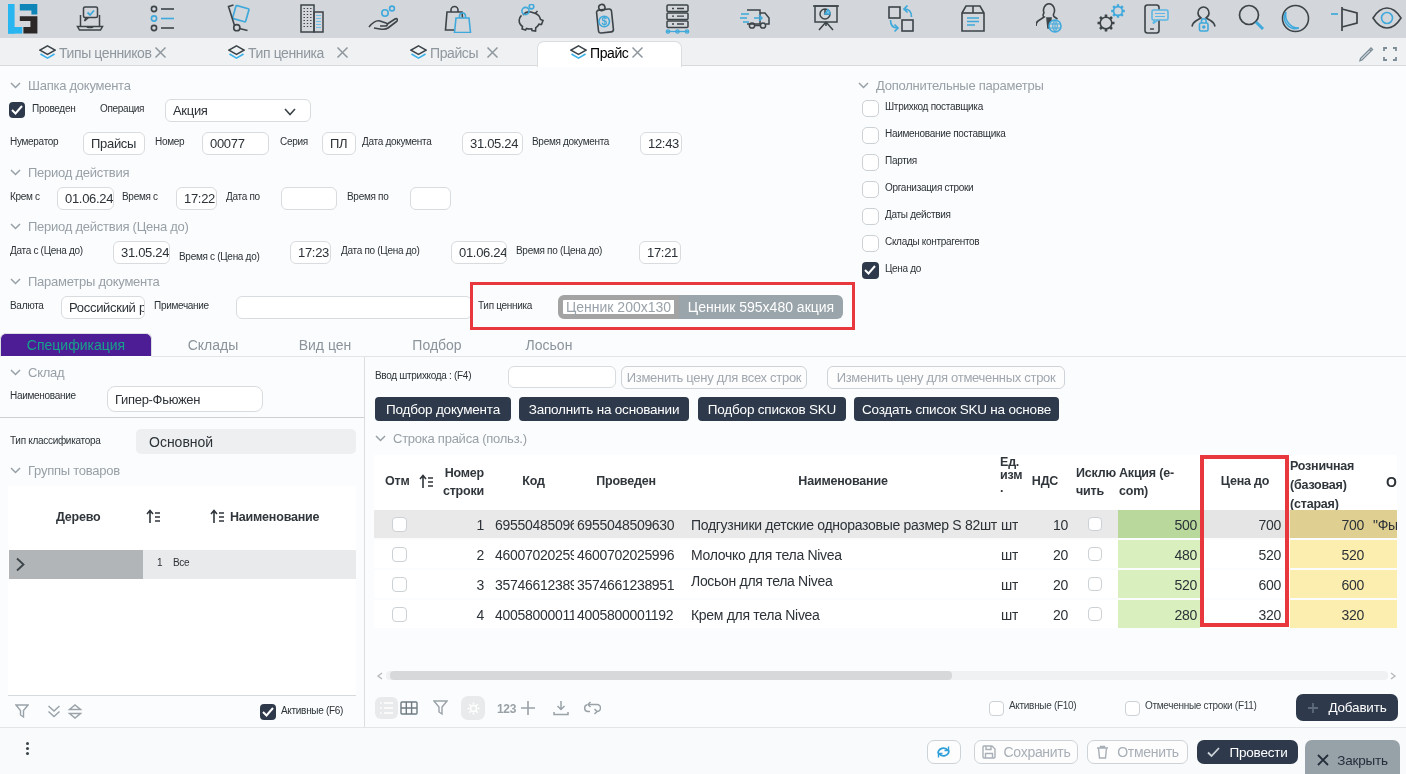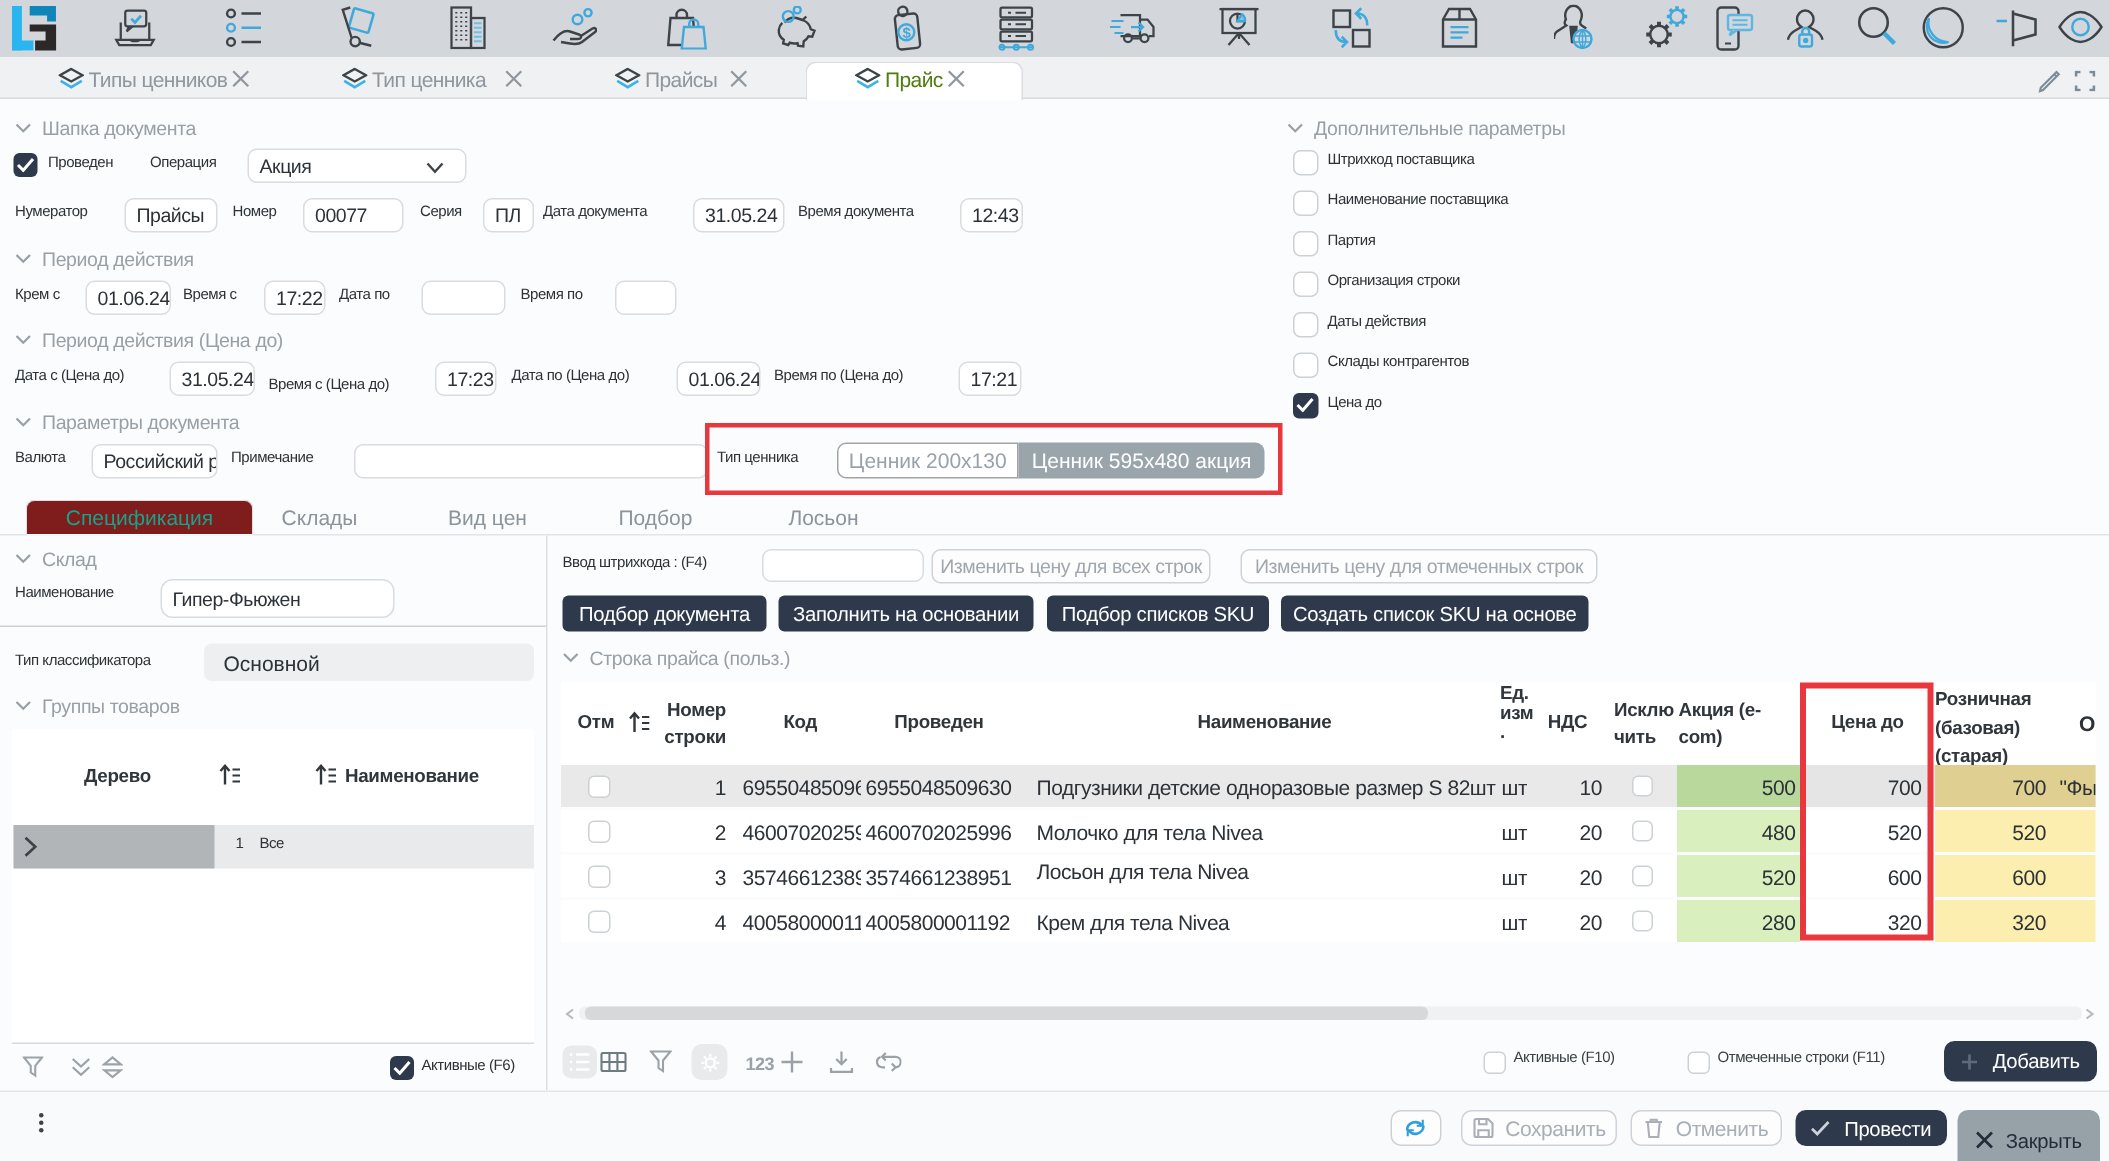--- a/index.html
+++ b/index.html
@@ -212,21 +212,21 @@
       <path d="M1.5 9.5 L9 14 16.5 9.5" stroke="#3db1e8" stroke-width="1.8"></path>
     </svg>
 <div class="abs" style="left:430px;top:45px;font-size:14px;letter-spacing:-0.4px;color:#8f979e">Прайсы</div>
 <svg class="abs" style="left:486px;top:46px" width="13" height="13" viewBox="0 0 13 13" stroke="#8f979e" stroke-width="1.5">
       <path d="M1.5 1.5 L11.5 11.5 M11.5 1.5 L1.5 11.5"></path>
     </svg>
 <svg class="abs" style="left:570px;top:45px" width="17" height="15" viewBox="0 0 18 16" fill="none">
       <path d="M9 1 L17 5.5 9 10 1 5.5 Z" stroke="#3c4449" stroke-width="1.6"></path>
       <path d="M1.5 9.5 L9 14 16.5 9.5" stroke="#3db1e8" stroke-width="1.8"></path>
     </svg>
-<div class="abs" style="left:590px;top:45px;font-size:14px;letter-spacing:-0.4px;color:#4d7c0f">Прайс</div>
+<div class="abs" style="left:590px;top:45px;font-size:14px;letter-spacing:-0.4px;color:#000000">Прайс</div>
 <svg class="abs" style="left:631px;top:46px" width="13" height="13" viewBox="0 0 13 13" stroke="#8f979e" stroke-width="1.5">
       <path d="M1.5 1.5 L11.5 11.5 M11.5 1.5 L1.5 11.5"></path>
     </svg>
 <svg class="abs" style="left:1358px;top:45px" width="17" height="17" viewBox="0 0 17 17" fill="none" stroke="#7c8c97" stroke-width="1.4">
       <path d="M2.5 13.5 L13 3 l1.5 1.5 L4 15 l-2 .7 Z M11.5 4.5 l1.5 1.5"></path>
     </svg>
 <svg class="abs" style="left:1383px;top:47px" width="14" height="14" viewBox="0 0 14 14" fill="none" stroke="#7c8c97" stroke-width="1.8">
       <path d="M1 4 V1 H4 M10 1 H13 V4 M13 10 V13 H10 M4 13 H1 V10"></path>
     </svg>
 </div>
@@ -278,21 +278,21 @@
 <div class="lbl" style="left:516px;top:245px">Время по (Цена до)</div>
 <div class="inp" style="left:639px;top:241px;width:42px">17:21</div>
 <div class="sec" style="left:10px;top:274px"><svg width="11" height="7" viewBox="0 0 11 7" fill="none" stroke="#98a0a7" stroke-width="1.5">
         <path d="M1 1 L5.5 5.5 L10 1"></path>
       </svg>Параметры документа</div>
 <div class="lbl" style="left:10px;top:300px">Валюта</div>
 <div class="inp" style="left:61px;top:296px;width:84px">Российский р</div>
 <div class="lbl" style="left:154px;top:300px">Примечание</div>
 <div class="inp" style="left:236px;top:296px;width:236px"></div>
 <div class="lbl" style="left:478px;top:300px">Тип ценника</div>
-<div class="abs" style="left:558px;top:295px;width:121px;height:24px;background:#fff;border:1px solid #a3a3a3;border-radius:6px 0 0 6px;box-sizing:border-box;display:flex;align-items:center;justify-content:center;font-size:14px;color:#9aa2a9">Ценник 200x130</div>
+<div class="abs" style="left:558px;top:295px;width:121px;height:24px;background:#fff;border:5px solid #a3a3a3;border-radius:6px 0 0 6px;box-sizing:border-box;display:flex;align-items:center;justify-content:center;font-size:14px;color:#9aa2a9">Ценник 200x130</div>
 <div class="abs" style="left:679px;top:295px;width:164px;height:24px;background:#9aa5ab;border-radius:0 6px 6px 0;box-sizing:border-box;display:flex;align-items:center;justify-content:center;font-size:14px;color:#fff">Ценник 595х480 акция</div>
 </div>
 <div id="rightpanel">
 <div class="sec" style="left:858px;top:78px"><svg width="11" height="7" viewBox="0 0 11 7" fill="none" stroke="#98a0a7" stroke-width="1.5">
         <path d="M1 1 L5.5 5.5 L10 1"></path>
       </svg>Дополнительные параметры</div>
 <div class="cb" style="left:862px;top:100px;width:17px;height:17px;border-radius:5px"></div>
 <div class="lbl" style="left:885px;top:101px">Штрихкод поставщика</div>
 <div class="cb" style="left:862px;top:127px;width:17px;height:17px;border-radius:5px"></div>
 <div class="lbl" style="left:885px;top:128px">Наименование поставщика</div>
@@ -306,21 +306,21 @@
 <div class="lbl" style="left:885px;top:236px">Склады контрагентов</div>
 <div class="cbc" style="left:862px;top:262px;width:17px;height:17px">
       <svg width="12" height="10" viewBox="0 0 12 10" fill="none" stroke="#fff" stroke-width="2">
         <path d="M1 5 L4.5 8.5 L11 1"></path>
       </svg>
     </div>
 <div class="lbl" style="left:885px;top:263px">Цена до</div>
 </div>
 <div id="tabs2">
 <div class="abs" style="left:0;top:356px;width:1406px;height:1px;background:#e1e5e8"></div>
-<div class="abs" style="left:17px;top:333px;width:152px;height:24px;background:#7f1d1d;border:1px solid #dcdfe2;border-bottom:1px solid #fff;border-radius:6px 6px 0 0;box-sizing:border-box;display:flex;align-items:center;justify-content:center;font-size:14px;color:#17a28b">Спецификация</div>
+<div class="abs" style="left:0;top:333px;width:152px;height:24px;background:#4c1d95;border:1px solid #dcdfe2;border-bottom:1px solid #fff;border-radius:6px 6px 0 0;box-sizing:border-box;display:flex;align-items:center;justify-content:center;font-size:14px;color:#17a28b">Спецификация</div>
 <div class="abs" style="left:157px;top:333px;width:112px;height:24px;display:flex;align-items:center;justify-content:center;font-size:14px;color:#8b939b">Склады</div>
 <div class="abs" style="left:269px;top:333px;width:112px;height:24px;display:flex;align-items:center;justify-content:center;font-size:14px;color:#8b939b">Вид цен</div>
 <div class="abs" style="left:381px;top:333px;width:112px;height:24px;display:flex;align-items:center;justify-content:center;font-size:14px;color:#8b939b">Подбор</div>
 <div class="abs" style="left:493px;top:333px;width:112px;height:24px;display:flex;align-items:center;justify-content:center;font-size:14px;color:#8b939b">Лосьон</div>
 </div>
 <div id="leftpanel">
 <div class="abs" style="left:364px;top:357px;width:1px;height:370px;background:#dbdfe2"></div>
 <div class="sec" style="left:10px;top:365px"><svg width="11" height="7" viewBox="0 0 11 7" fill="none" stroke="#98a0a7" stroke-width="1.5">
         <path d="M1 1 L5.5 5.5 L10 1"></path>
       </svg>Склад</div>

